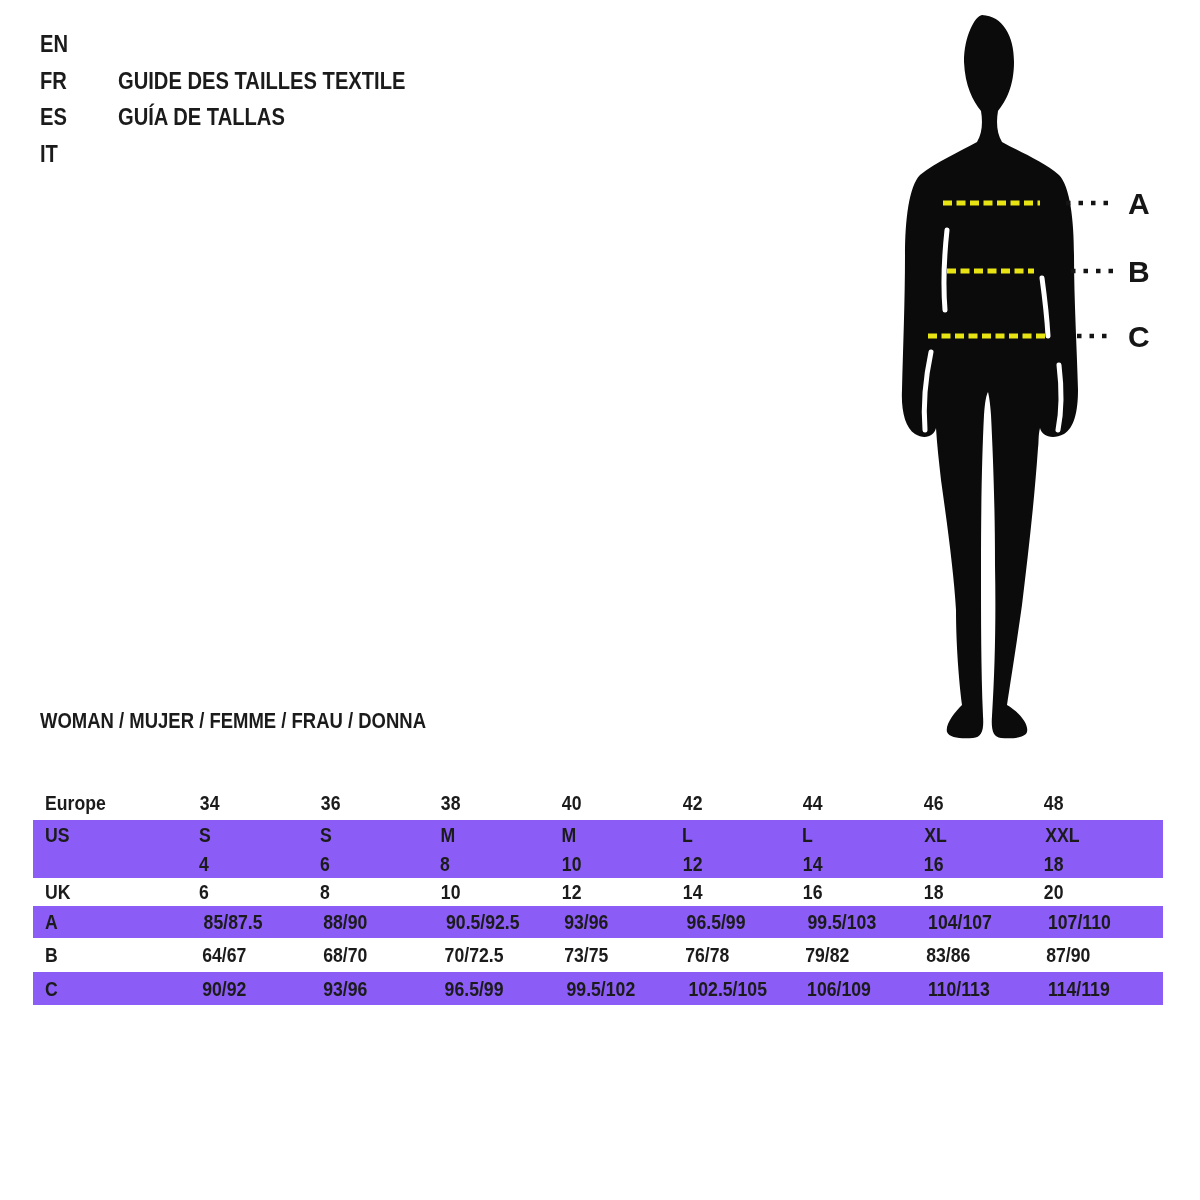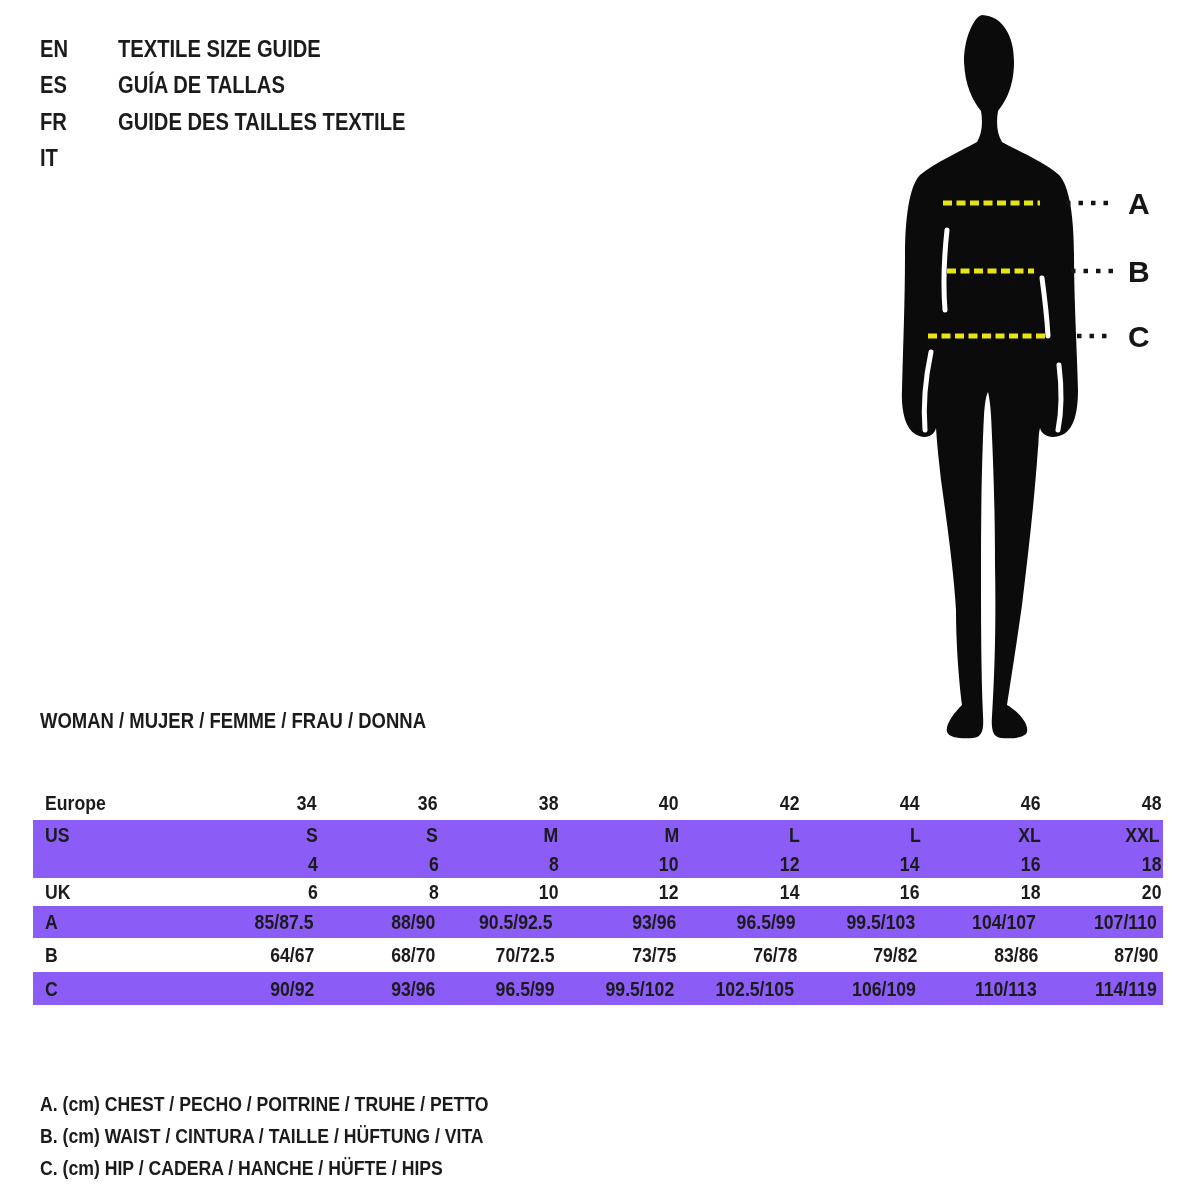--- a/index.html
+++ b/index.html
@@ -7,21 +7,21 @@
     position:relative; width:1200px; height:1200px; background:#ffffff;
     font-family:"Liberation Sans", sans-serif; font-weight:700; color:#1b1b1b;
     overflow:hidden;
   }
   
   .cx  { display:inline-block; transform:scaleX(.84); transform-origin:0 50%; white-space:nowrap; }
   .cxc { display:inline-block; transform:scaleX(.84); transform-origin:50% 50%; white-space:nowrap; }
 
   
   .langs { position:absolute; left:40px; top:26px; }
-  .lang-row { display:flex; align-items:flex-end; height:36.6px; font-size:24px; }
+  .lang-row { display:flex; align-items:center; height:36.6px; font-size:24px; }
   .lang-code { width:78px; }
 
   
   .figure { position:absolute; left:870px; top:0; width:330px; height:765px; }
 
   
   .section-title { position:absolute; left:40px; top:708px; font-size:22px; }
 
   
   .sizes { position:absolute; left:33px; top:786px; width:1130px; }
@@ -33,43 +33,42 @@
   .trow { display:grid; grid-template-columns:165px repeat(8,1fr); align-items:center; font-size:21px; }
   .trow.shaded { background:#8b5cf6; }
   #tbody .trow:nth-child(1){ height:34px; }
   #tbody .trow:nth-child(2){ height:29px; }
   #tbody .trow:nth-child(3){ height:29px; }
   #tbody .trow:nth-child(4){ height:28px; }
   #tbody .trow:nth-child(5){ height:32px; }
   #tbody .trow:nth-child(6){ height:34px; }
   #tbody .trow:nth-child(7){ height:33px; }
   .tlabel { padding-left:12px; }
-  .tcell { text-align:right; }
+  .tcell { text-align:left; }
 
   
   .legend { position:absolute; left:40px; top:1088px; }
   .legend-line { height:32px; display:flex; align-items:center; font-size:21px; }
 </style>
 </head>
 <body>
 
 <div class="canvas">
 
   <div class="langs" id="langList">
       <div class="lang-row">
         <span class="lang-code"><span class="cx">EN</span></span>
-        <span><span class="cx">TEXTILE SIZE GUIDE</span></span>
+      </div>
+      <div class="lang-row">
+        <span class="lang-code"><span class="cx">FR</span></span>
+        <span><span class="cx">GUIDE DES TAILLES TEXTILE</span></span>
       </div>
       <div class="lang-row">
         <span class="lang-code"><span class="cx">ES</span></span>
         <span><span class="cx">GUÍA DE TALLAS</span></span>
-      </div>
-      <div class="lang-row">
-        <span class="lang-code"><span class="cx">FR</span></span>
-        <span><span class="cx">GUIDE DES TAILLES TEXTILE</span></span>
       </div>
       <div class="lang-row">
         <span class="lang-code"><span class="cx">IT</span></span>
       </div>
     </div>
 
   <div class="figure">
     <svg width="330" height="765" viewBox="870 0 330 765">
       <path d="M 982 15
                C 1003 16 1014 36 1014 62
@@ -205,25 +204,14 @@
           <span class="tcell"><span class="cxc">96.5/99</span></span>
           <span class="tcell"><span class="cxc">99.5/102</span></span>
           <span class="tcell"><span class="cxc">102.5/105</span></span>
           <span class="tcell"><span class="cxc">106/109</span></span>
           <span class="tcell"><span class="cxc">110/113</span></span>
           <span class="tcell"><span class="cxc">114/119</span></span>
         </div>
       </div>
   </div>
 
-  <div class="legend" id="legendList">
-      <div class="legend-line">
-        <span class="cx">A. (cm) CHEST / PECHO / POITRINE / TRUHE / PETTO</span>
-      </div>
-      <div class="legend-line">
-        <span class="cx">B. (cm) WAIST / CINTURA / TAILLE / HÜFTUNG / VITA</span>
-      </div>
-      <div class="legend-line">
-        <span class="cx">C. (cm) HIP / CADERA / HANCHE / HÜFTE / HIPS</span>
-      </div>
-    </div>
 
 </div>
 
 </body></html>

